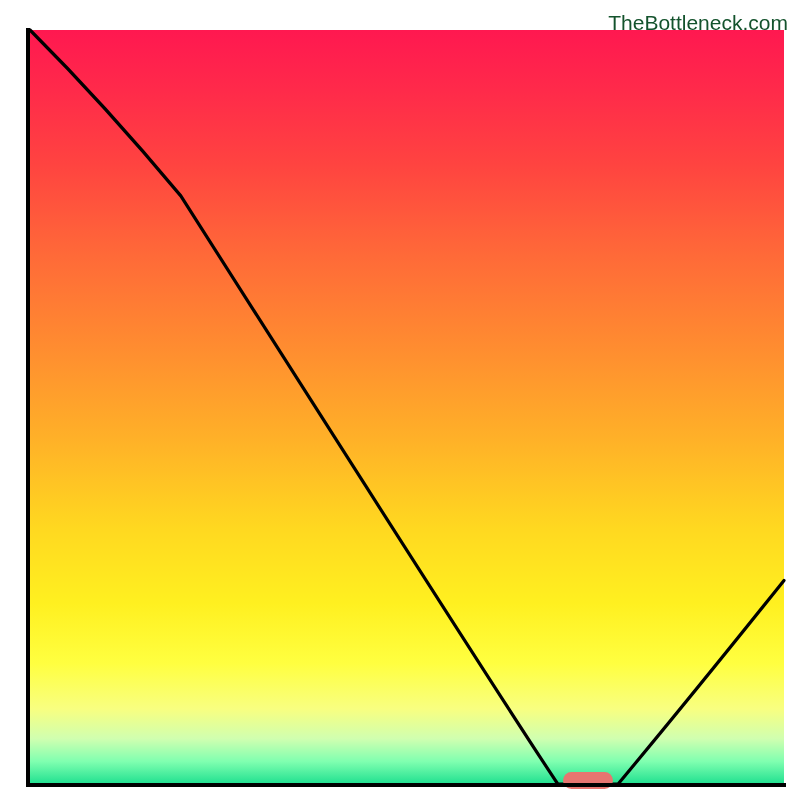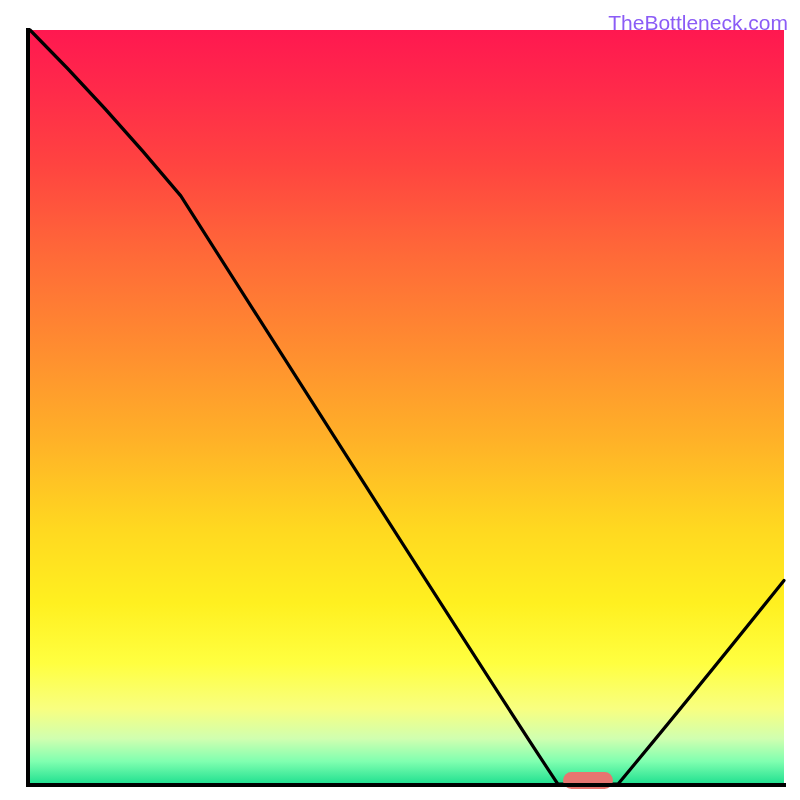--- a/index.html
+++ b/index.html
@@ -9,21 +9,21 @@
     height: 800px;
     background: #ffffff;
     position: relative;
     font-family: Arial, sans-serif;
   }
   .watermark {
     position: absolute;
     top: 11px;
     right: 12px;
     font-size: 21px;
-    color: #8b5cf6;
+    color: #14532d;
     font-weight: normal;
     letter-spacing: 0px;
   }
   .plot-container {
     position: absolute;
     left: 30px;
     top: 30px;
     width: 754px;
     height: 754px;
   }

